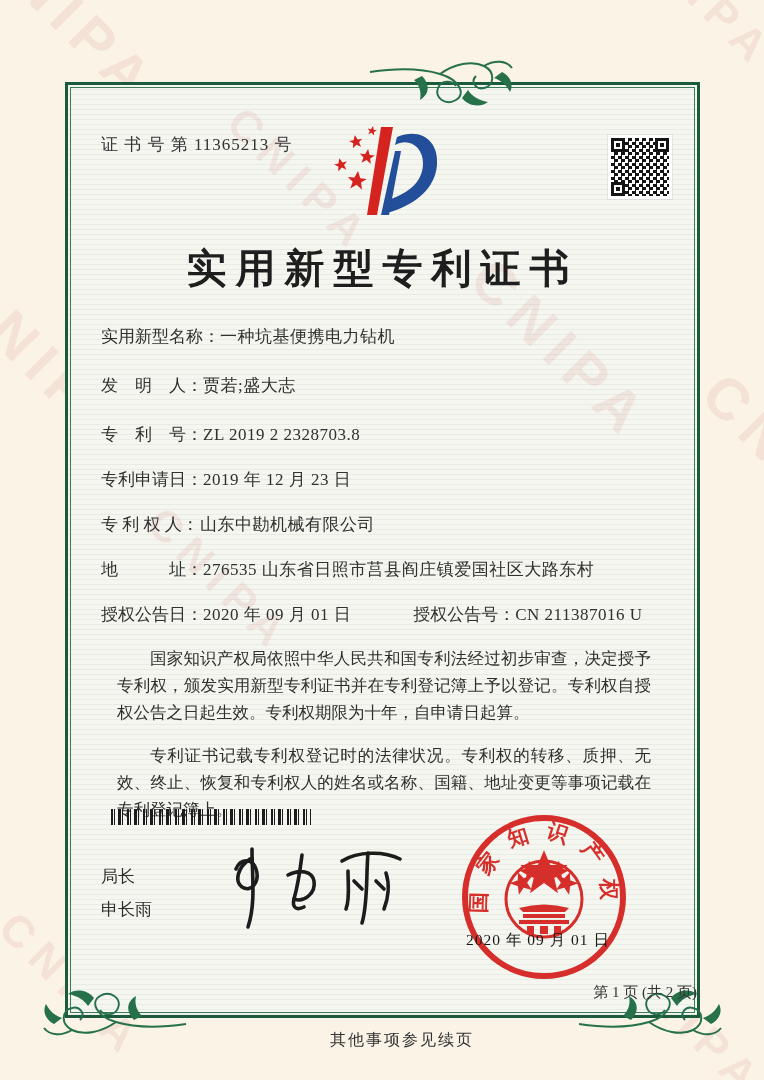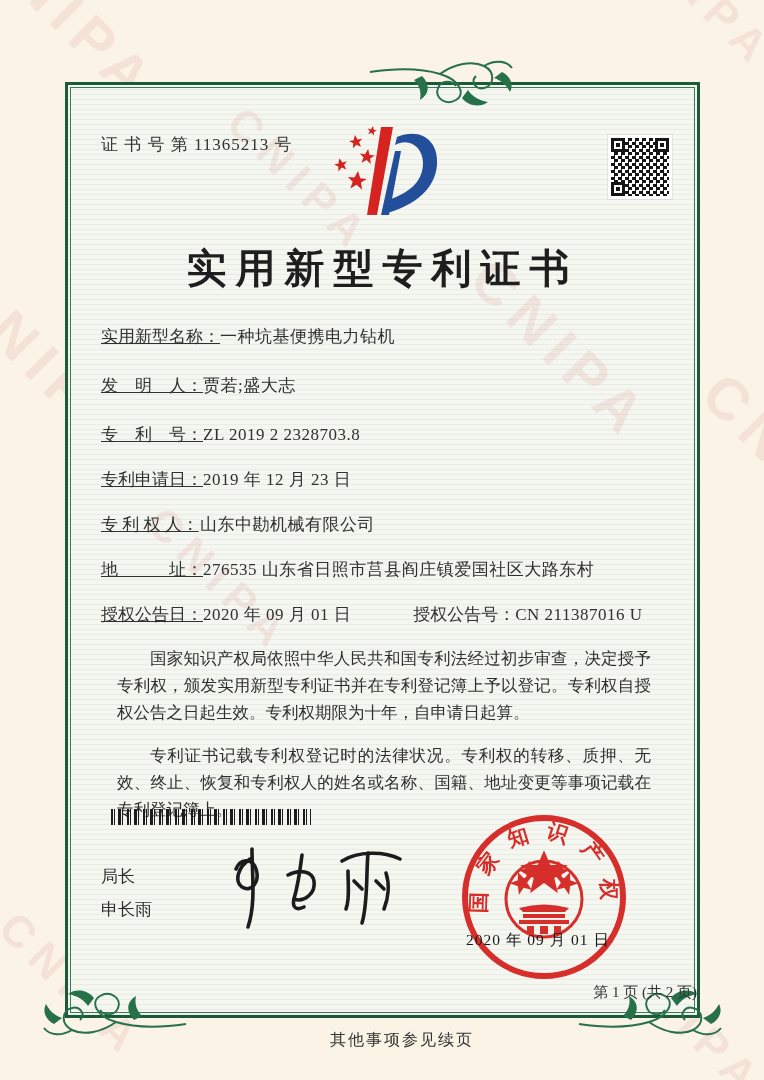--- a/index.html
+++ b/index.html
@@ -24,21 +24,21 @@
       outline:1px solid rgba(0,0,0,0.06);}
   .finder{position:absolute;width:14px;height:14px;border:3px solid #151515;background:#fff;box-sizing:border-box;}
   .finder::before{content:"";position:absolute;left:2px;top:2px;width:4px;height:4px;background:#151515;}
   .finder.tl{left:0;top:0}.finder.tr{right:0;top:0}.finder.bl{left:0;bottom:0}
   .title{position:absolute;left:0;top:156px;width:100%;text-align:center;
          font-size:40px;font-weight:bold;letter-spacing:9px;color:#1e1e1e;}
   
   .fields{position:absolute;left:33px;top:240px;width:566px;font-size:17px;color:#303030;}
   .frow{line-height:24px;margin-bottom:21px;white-space:nowrap;}
   .frow.wide{margin-bottom:25px;}
-  .flabel{display:inline-block;min-width:99px;white-space:pre;text-decoration:underline;}
+  .flabel{display:inline-block;min-width:99px;white-space:pre;}
   .fvalue{letter-spacing:0.5px;}
   .grant{display:flex;}
   .gpair2{margin-left:62px;}
   
   .bodytext{position:absolute;left:33px;top:544px;width:566px;font-size:16.5px;
             line-height:27px;text-align:justify;color:#2e2e2e;}
   .bodytext p{margin:16px;text-indent:2em;}
   
   .barcode{position:absolute;left:43px;top:724px;width:200px;height:16px;background:
      repeating-linear-gradient(90deg,#1c1c1c 0 2px,transparent 2px 3px,#1c1c1c 3px 4px,

